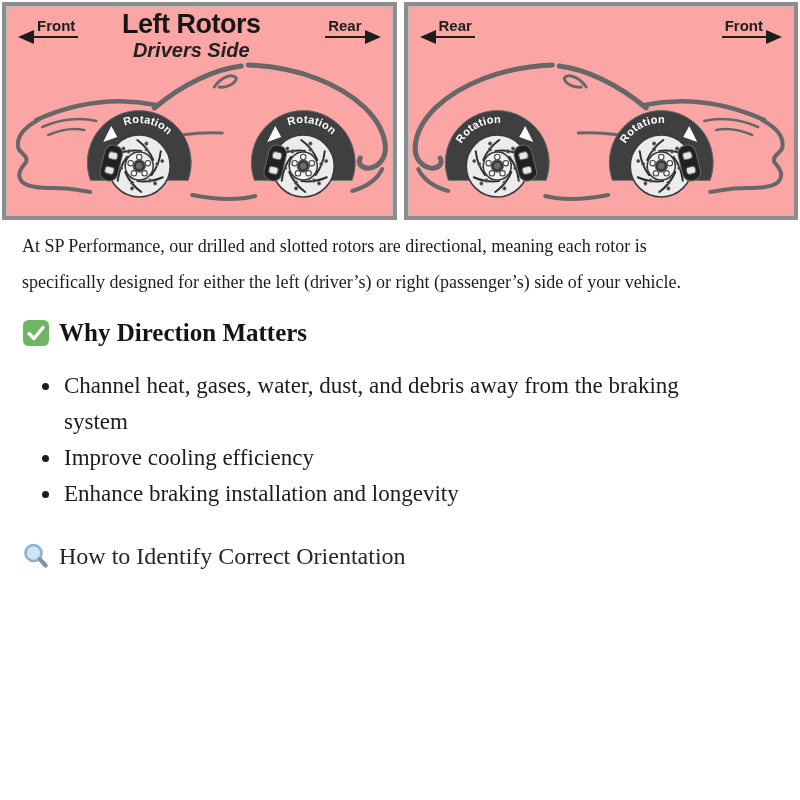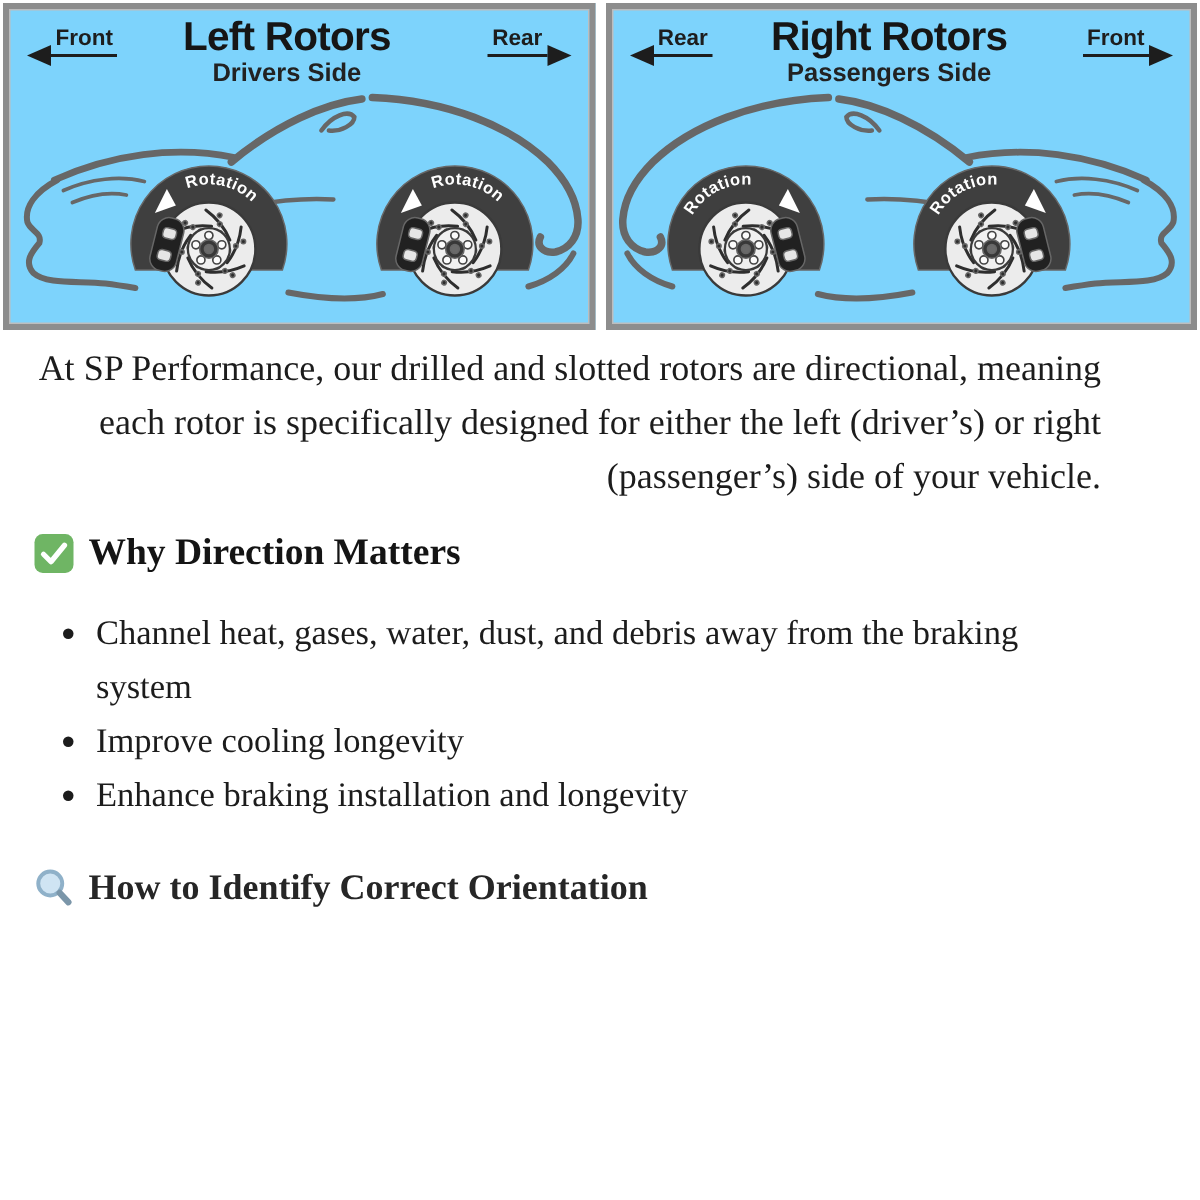--- a/index.html
+++ b/index.html
@@ -2,41 +2,41 @@
 <html><head>
 <meta charset="utf-8">
 <style>
   html,body{margin:0;padding:0;background:#fff;}
   body{width:800px;font-family:"Liberation Serif",serif;color:#1c1c1c;}
   .page{width:800px;}
 
   
   .diagram{display:flex;gap:7px;padding:2px 2px 0 2px;box-sizing:border-box;}
   .panel{flex:1;margin:0;border:4px solid #8d8d8d;box-shadow:inset 0 0 0 1px #bdbdbd;
-         background:#7dd3fc;height:218px;box-sizing:border-box;position:relative;overflow:hidden;}
+         background:#fca5a5;height:218px;box-sizing:border-box;position:relative;overflow:hidden;}
   .panel-header{position:relative;height:56px;font-family:"Liberation Sans",sans-serif;}
   .titles{position:absolute;left:0;right:16px;top:5px;text-align:center;}
   .panel-title{font-size:27px;font-weight:800;letter-spacing:-.5px;color:#161616;line-height:1.0;}
-  .panel-subtitle{font-size:17px;font-weight:700;color:#222;margin-top:1px;}
+  .panel-subtitle{font-size:20px;font-weight:700;font-style:italic;color:#222;margin-top:1px;}
   .dir{position:absolute;top:12px;display:flex;align-items:flex-end;}
   .dir-left{left:12px;}
   .dir-right{right:12px;}
   .dir-text{font-size:15px;font-weight:700;color:#1d1d1d;border-bottom:2.5px solid #1d1d1d;padding:0 3px 1px 3px;line-height:1.1;}
   .tri{width:0;height:0;border-top:7px solid transparent;border-bottom:7px solid transparent;margin-bottom:-6px;}
   .tri-left{border-right:16px solid #1d1d1d;}
   .tri-right{border-left:16px solid #1d1d1d;}
   .car-svg{display:block;width:100%;height:158px;}
   .rot{font-family:"Liberation Sans",sans-serif;font-size:11px;font-weight:700;fill:#fff;letter-spacing:.3px;}
 
   
   .article{padding:8px 0 30px 22px;width:712px;box-sizing:content-box;}
-  .article p{font-size:24px;line-height:36px;margin:0 0 18px 0;max-width:712px;text-align:right;}
+  .article p{font-size:18px;line-height:36px;margin:0 0 18px 0;max-width:712px;}
   h2{display:flex;align-items:center;gap:9px;margin:12px 0 20px 0;font-weight:700;
      font-size:25px;line-height:1.2;color:#141414;font-family:"Liberation Serif",serif;}
-  h2.h2-regular{font-weight:700;font-size:24px;color:#262626;margin-top:30px;}
+  h2.h2-regular{font-weight:400;font-size:24px;color:#262626;margin-top:30px;}
   .lead{margin-bottom:14px;}
   ul{margin:16px 0 24px 0;padding:0 0 0 40px;max-width:672px;}
   li{font-size:23px;line-height:36px;margin:0;padding-left:2px;}
   .emoji-icon{display:inline-flex;flex:0 0 auto;}
 </style>
 </head>
 <body>
 
 <svg width="0" height="0" style="position:absolute" aria-hidden="true">
   <defs>
@@ -131,24 +131,20 @@
         </g>
       </svg>
     </figure>
 
     <figure class="panel">
       <div class="panel-header">
         <div class="dir dir-left">
           <span class="tri tri-left"></span>
           <span class="dir-text">Rear</span>
         </div>
-        <div class="titles">
-          <div class="panel-title">Right Rotors</div>
-          <div class="panel-subtitle">Passengers Side</div>
-        </div>
         <div class="dir dir-right">
           <span class="dir-text">Front</span>
           <span class="tri tri-right"></span>
         </div>
       </div>
       <svg class="car-svg" viewBox="0 0 382 158" preserveAspectRatio="xMidYMax meet">
         <use href="#car-art" transform="translate(382,0) scale(-1,1)"></use>
         <g>
           <path id="ta-rf" d="M 46.6,94.9 A 41,41 0 0 1 104.3,64.8" fill="none"></path>
           <path id="ta-rr" d="M 210.6,94.9 A 41,41 0 0 1 268.3,64.8" fill="none"></path>
@@ -172,21 +168,21 @@
           <rect x="1" y="1" width="26" height="26" rx="5.5" fill="#6fb564"></rect>
           <path d="M 7,14.5 L 12,19.5 L 21,8.5" fill="none" stroke="#fff" stroke-width="3.5" stroke-linecap="round" stroke-linejoin="round"></path>
         </svg>
       </span>
       <span>Why Direction Matters</span>
     </h2>
 
 
     <ul>
       <li>Channel heat, gases, water, dust, and debris away from the braking system</li>
-      <li>Improve cooling longevity</li>
+      <li>Improve cooling efficiency</li>
       <li>Enhance braking installation and longevity</li>
     </ul>
 
     <h2 class="h2-regular">
       <span class="emoji-icon">
         <svg width="28" height="28" viewBox="0 0 28 28">
           <circle cx="11.5" cy="11" r="8" fill="#cfe4f3" stroke="#8fb1c9" stroke-width="2.6"></circle>
           <line x1="17.8" y1="17.3" x2="23.6" y2="23.5" stroke="#7b96a9" stroke-width="4.2" stroke-linecap="round"></line>
         </svg>
       </span>

